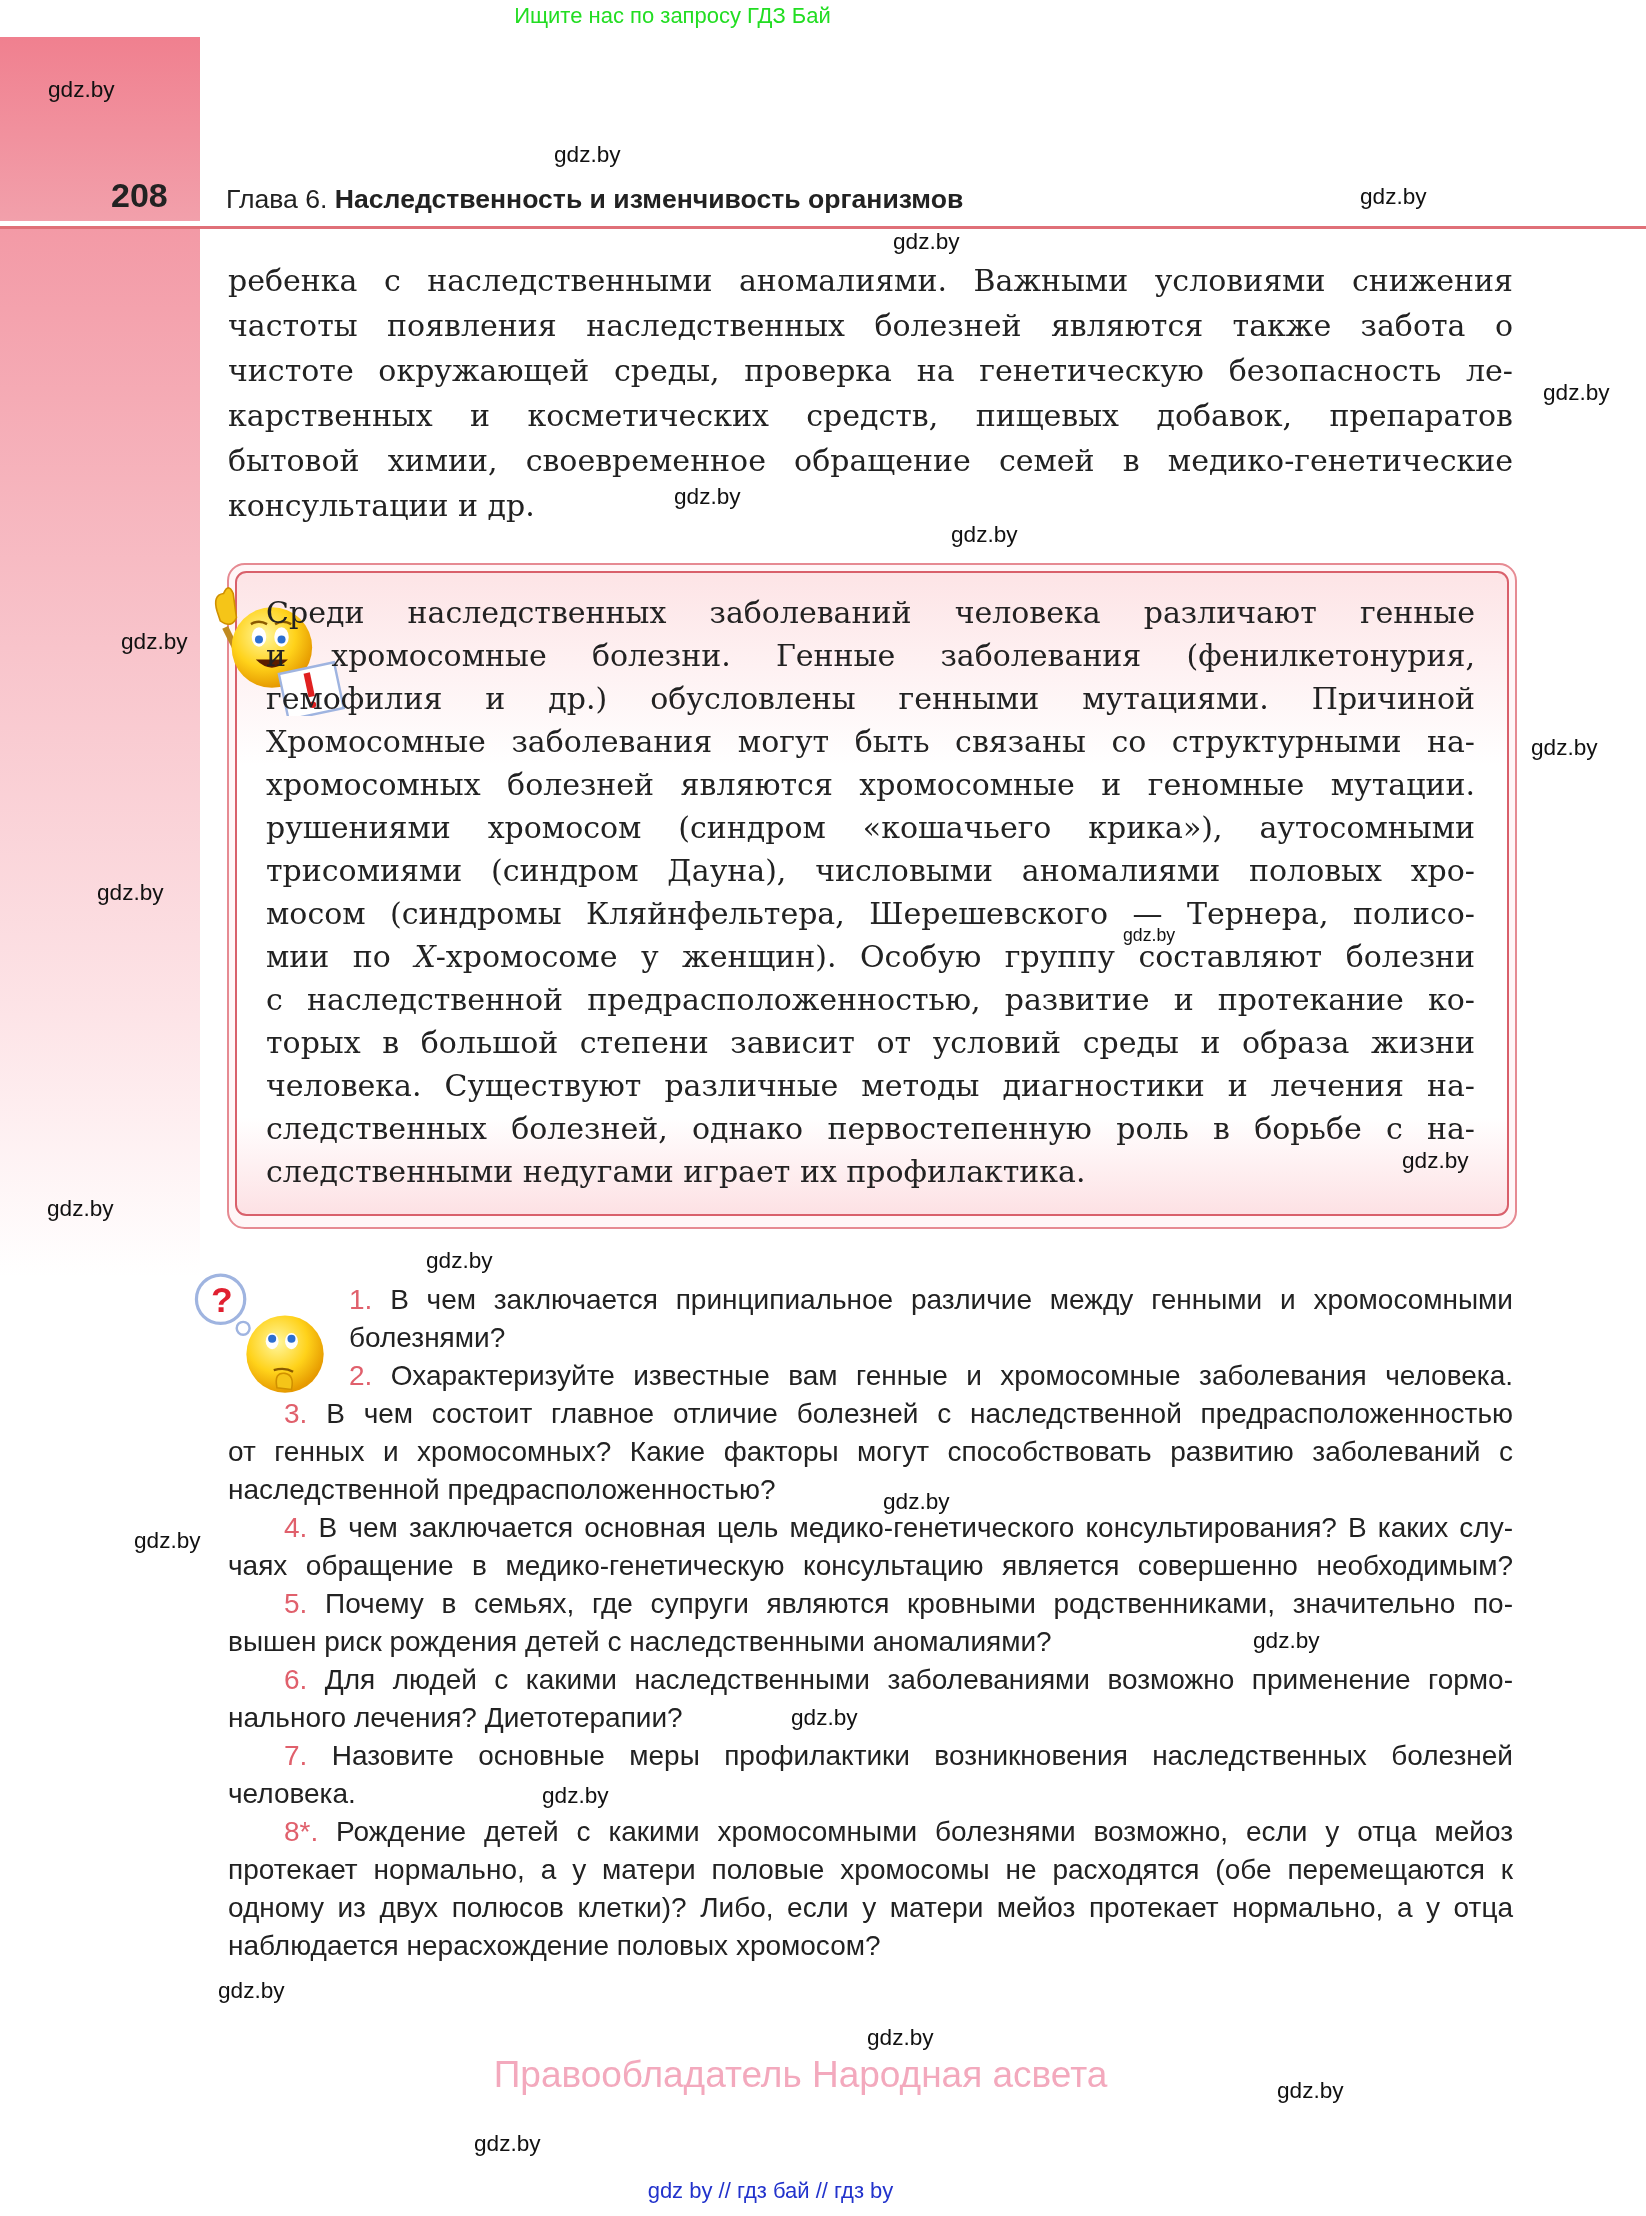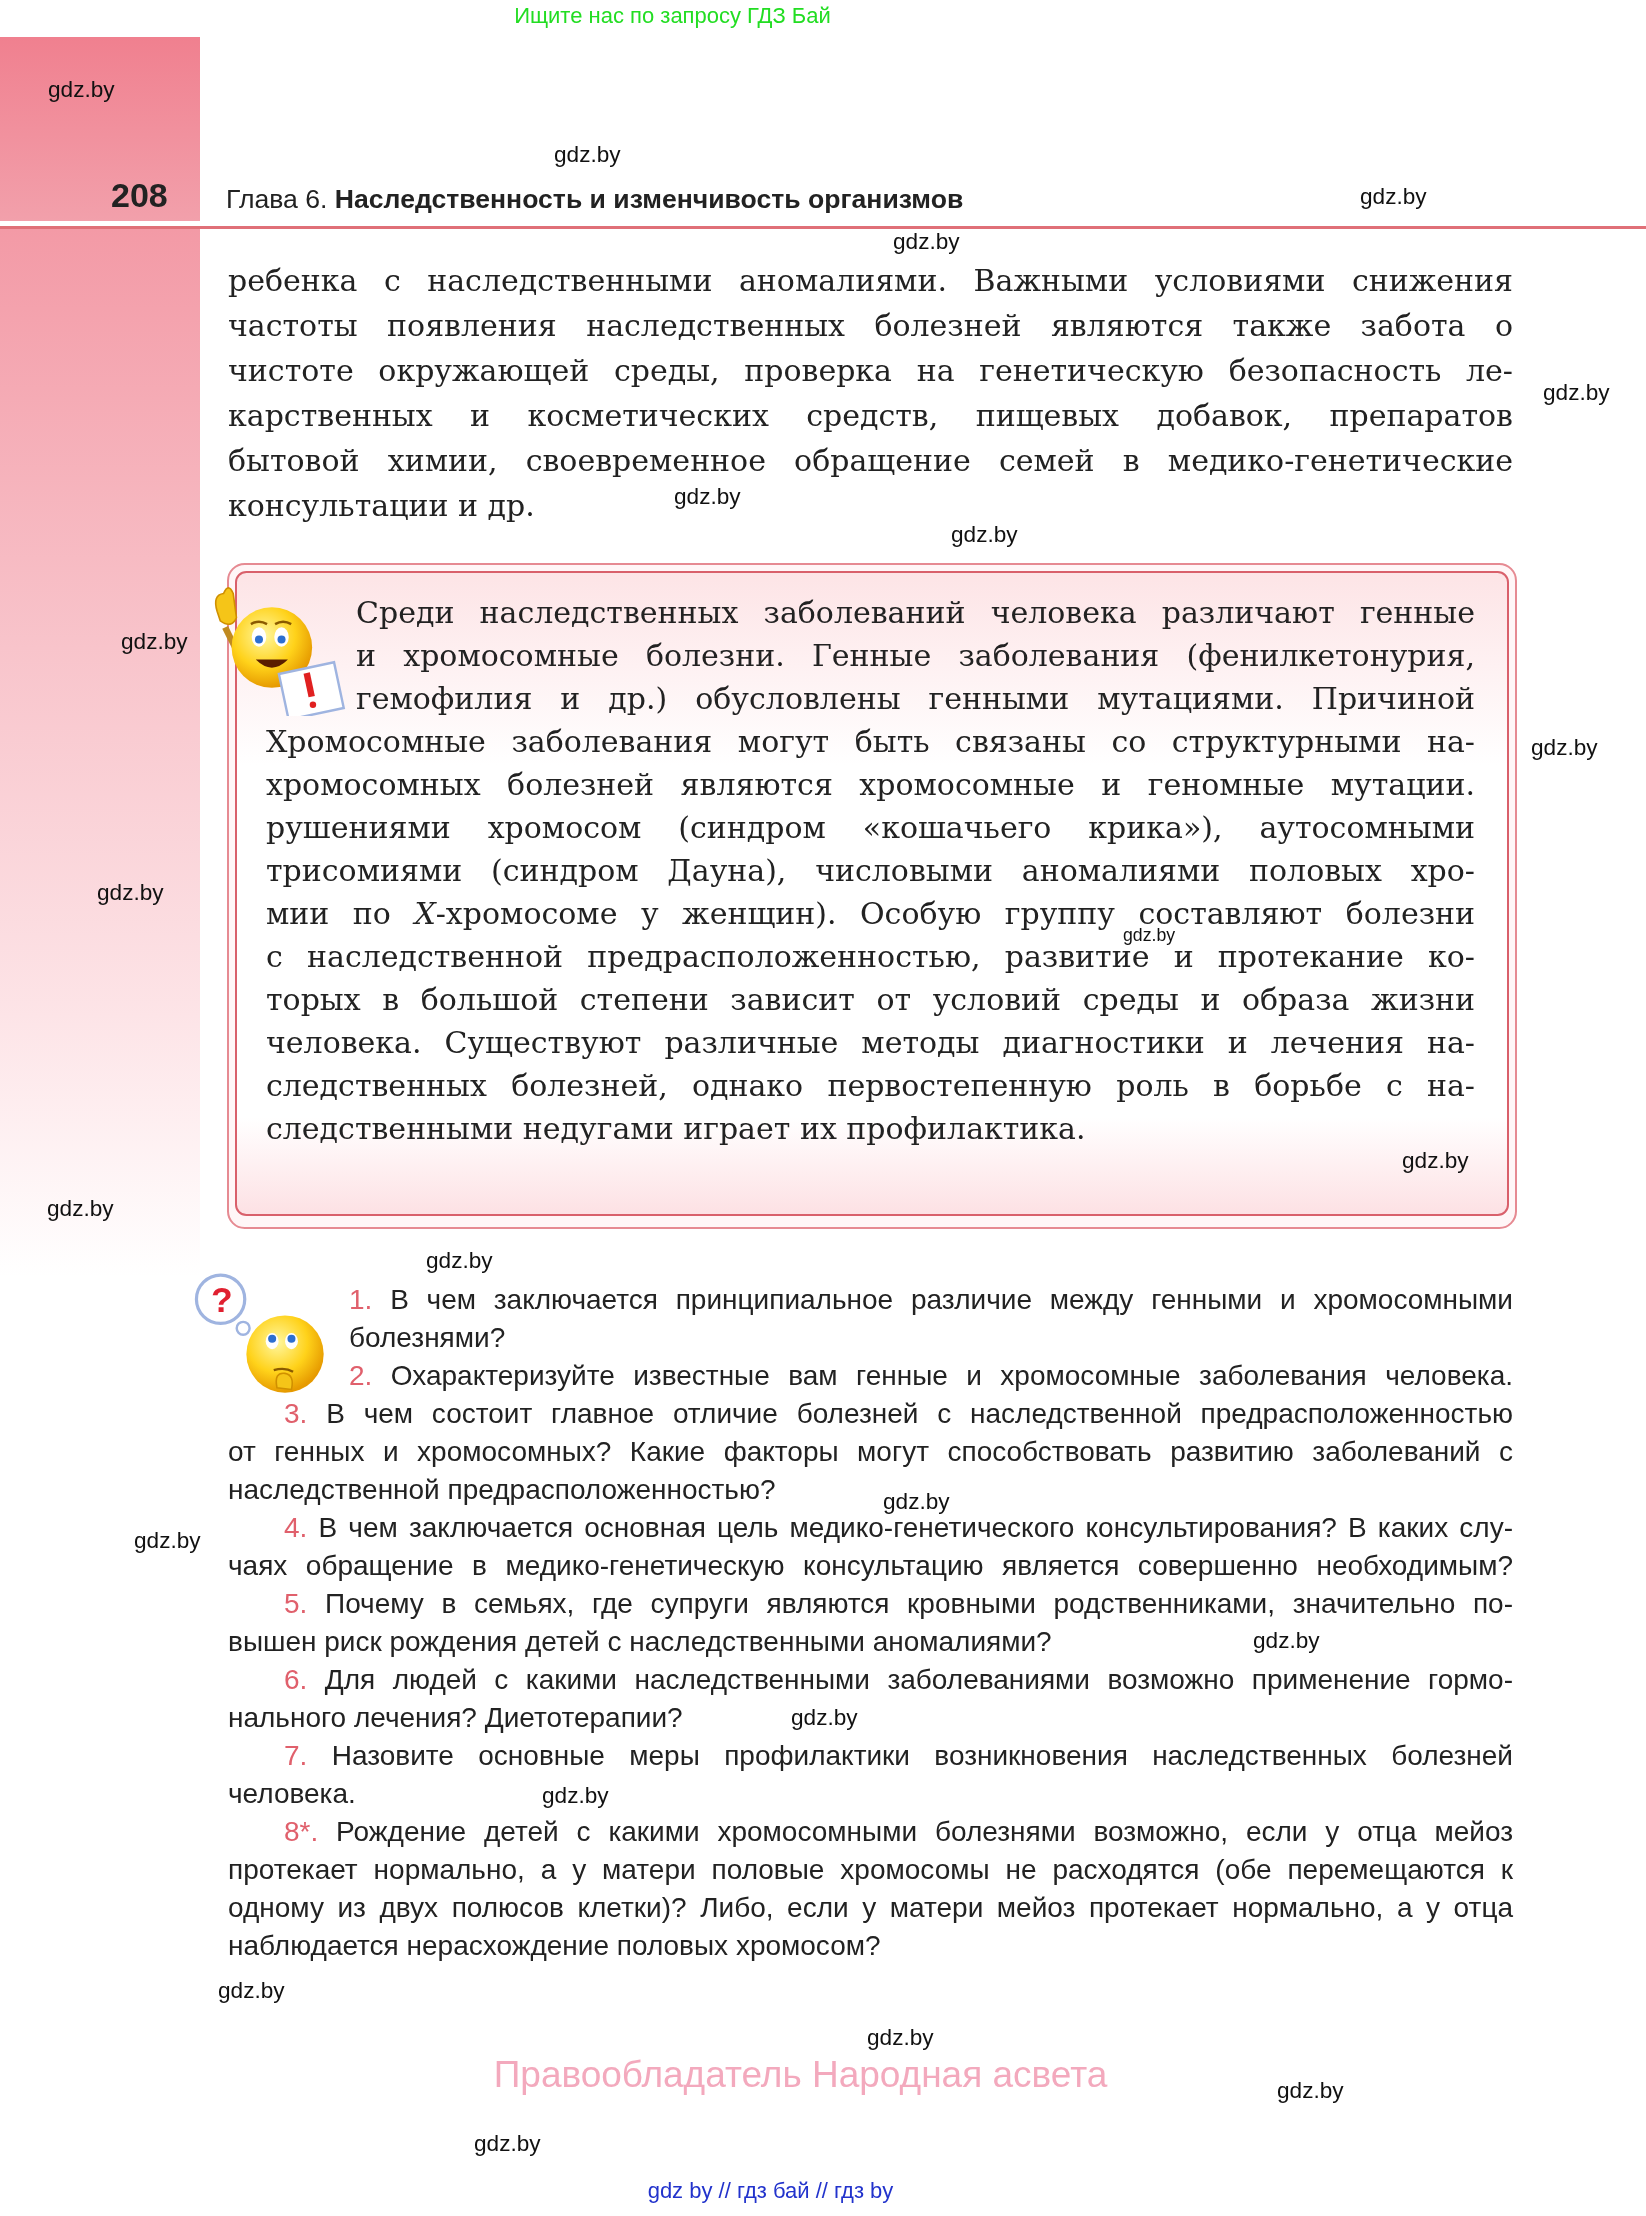--- a/index.html
+++ b/index.html
@@ -49,21 +49,21 @@
     position: absolute; left: 6.4px; top: 6.4px; right: 6.4px; bottom: 11.3px;
     border: 2.4px solid #d9606b; border-radius: 11.3px;
     background: linear-gradient(#fde4e6 0%, #ffffff 30%, #ffffff 85%, #fde1e4 100%);
   }
   .info-text {
     position: absolute; left: 266px; top: 591px; width: 1209px;
     font-family: "DejaVu Serif", "Liberation Serif", serif; font-size: 30px;
     line-height: 43px; color: #222;
   }
   .info-text .line { display: block; text-align: justify; text-align-last: justify; white-space: nowrap; }
-  .info-text .line.indent { margin-left: 90px; }
+  .info-text .line.indent { }
   .info-text .line.last { text-align-last: left; }
   .info-text i { font-style: italic; }
   .smiley-pointing { position: absolute; left: 201px; top: 579px; width: 153px; height: 137px; }
   .smiley-thinking { position: absolute; left: 190px; top: 1267px; width: 153px; height: 129px; }
   .questions {
     position: absolute; left: 228px; top: 1281px; width: 1285px;
     font-family: "Liberation Sans", sans-serif; font-size: 28px; line-height: 38px; color: #222;
   }
   .questions .line { display: block; text-align: justify; text-align-last: justify; white-space: nowrap; }
   .questions .line.last { text-align-last: left; }
@@ -131,20 +131,21 @@
 </svg>
 
 <div class="info-text">
   <span class="line indent">Среди наследственных заболеваний человека различают генные</span>
   <span class="line indent">и хромосомные болезни. Генные заболевания (фенилкетонурия,</span>
   <span class="line indent">гемофилия и др.) обусловлены генными мутациями. Причиной</span>
   <span class="line">Хромосомные заболевания могут быть связаны со структурными на-</span>
   <span class="line">хромосомных болезней являются хромосомные и геномные мутации.</span>
   <span class="line">рушениями хромосом (синдром «кошачьего крика»), аутосомными</span>
   <span class="line">трисомиями (синдром Дауна), числовыми аномалиями половых хро-</span>
+  <span class="line">мосом (синдромы Кляйнфельтера, Шерешевского — Тернера, полисо-</span>
   <span class="line"><span>мии по </span><i>X</i><span>-хромосоме у женщин). Особую группу составляют болезни</span></span>
   <span class="line">с наследственной предрасположенностью, развитие и протекание ко-</span>
   <span class="line">торых в большой степени зависит от условий среды и образа жизни</span>
   <span class="line">человека. Существуют различные методы диагностики и лечения на-</span>
   <span class="line">следственных болезней, однако первостепенную роль в борьбе с на-</span>
   <span class="line last">следственными недугами играет их профилактика.</span>
 </div>
 
 <svg class="smiley-thinking" viewBox="0 0 190 160">
   <defs>

